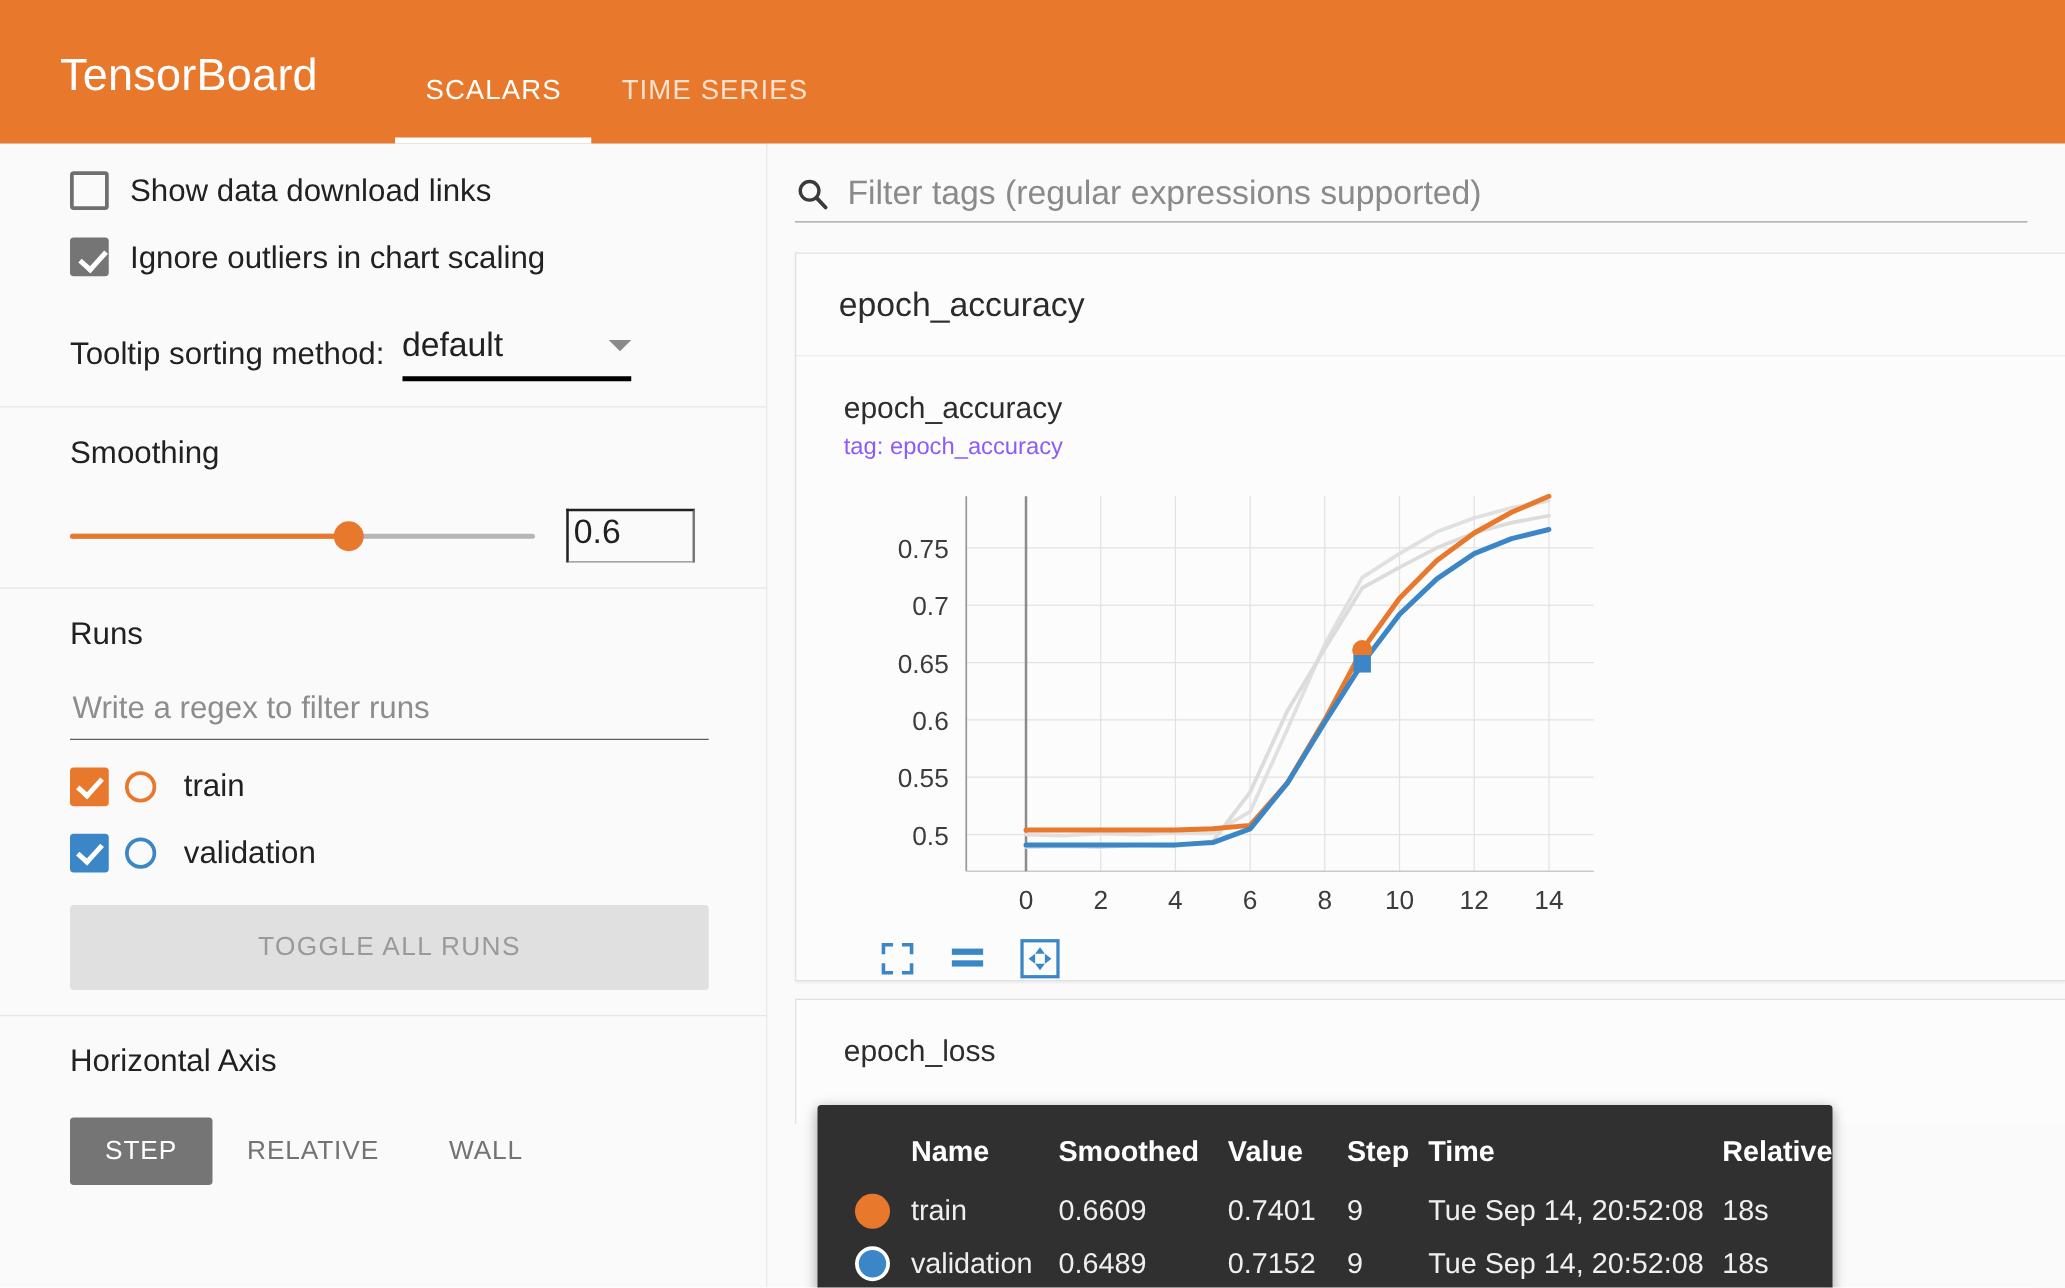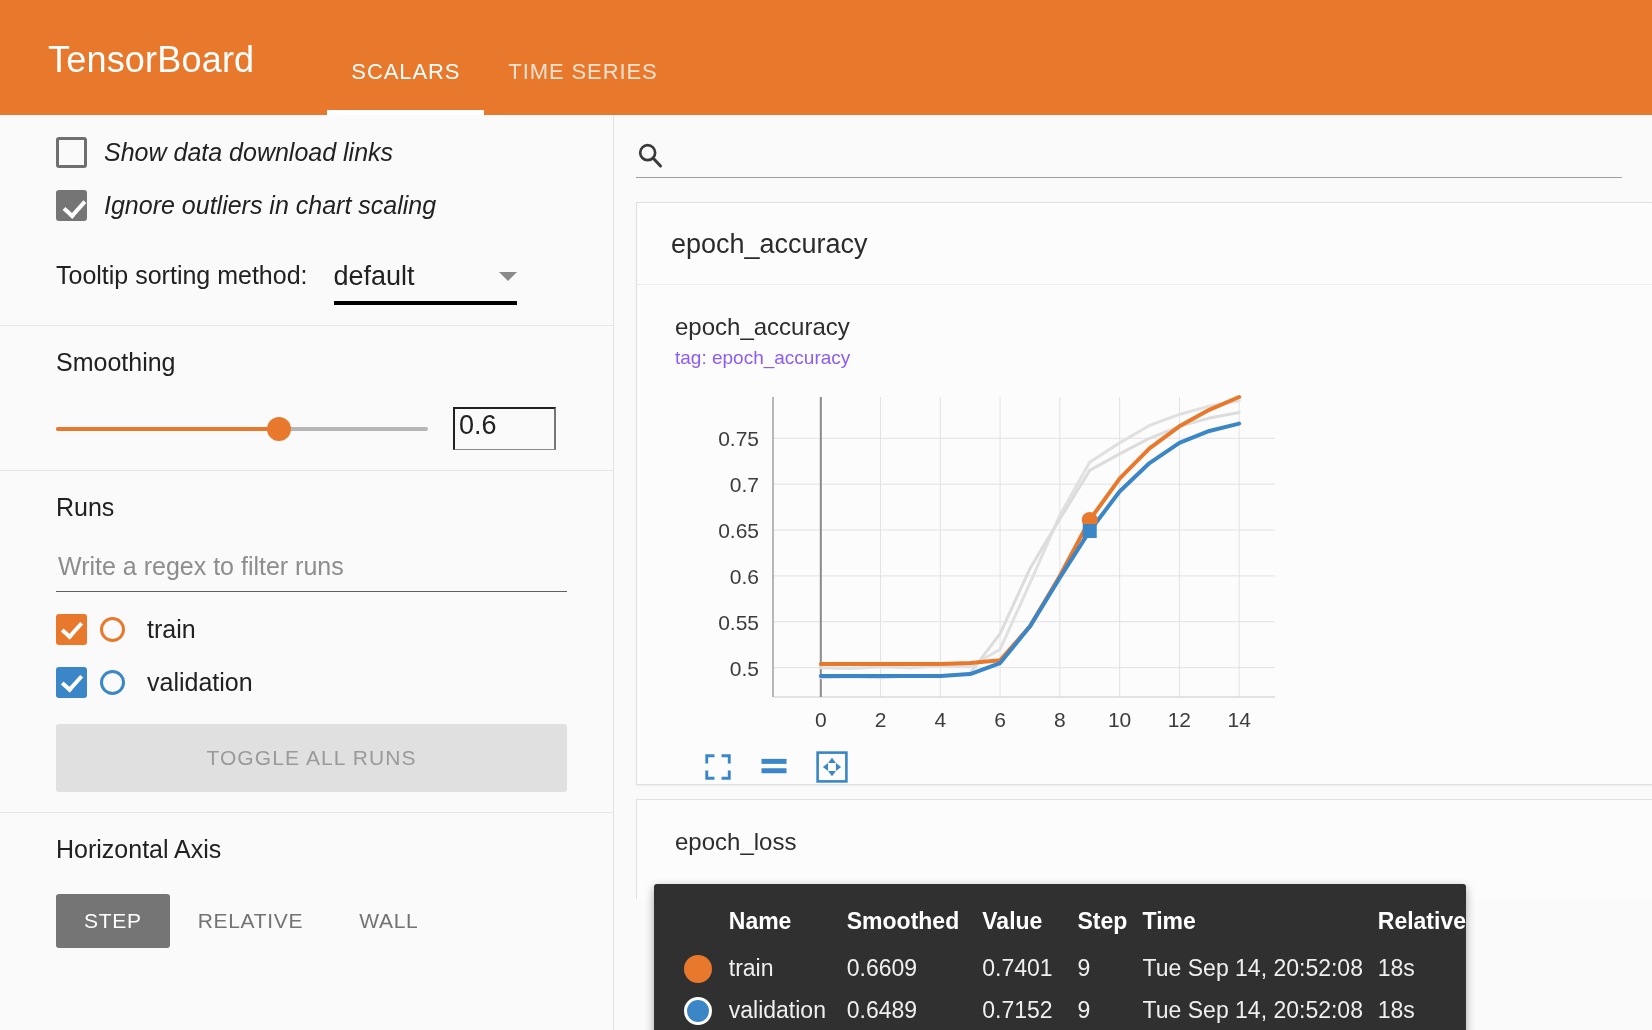--- a/index.html
+++ b/index.html
@@ -15,21 +15,20 @@
   .app { width: 1652px; height: 1030px; position: relative; display: flex; flex-direction: column; }
 
   
   .header {
     height: 115px;
     background: #e8792c;
     display: flex;
     align-items: flex-end;
     flex: 0 0 auto;
     position: relative;
-    gap: 11px;
   }
   .brand {
     color: #fff;
     font-size: 36px;
     letter-spacing: .2px;
     padding: 0 0 34px 48px;
     white-space: nowrap;
   }
   .tabs { display: flex; align-items: flex-end; margin-left: 62px; height: 100%; }
   .tab {
@@ -65,21 +64,21 @@
     flex: 0 0 614px;
     background: #fafafa;
     border-right: 1px solid #e3e3e3;
     overflow: hidden;
     position: relative;
   }
   .sb-section { padding: 22px 0 20px 0; border-bottom: 1px solid #e6e6e6; }
   .sb-section:last-child { border-bottom: none; }
   .sb-inner { padding-left: 56px; padding-right: 46px; }
 
-  .check-row { display: flex; align-items: center; margin-bottom: 22px; cursor: pointer; font-style: italic; }
+  .check-row { display: flex; align-items: flex-end; margin-bottom: 22px; cursor: pointer; }
   .check-row:last-child { margin-bottom: 6px; }
   .cbox {
     width: 31px; height: 31px;
     border: 3px solid #6f6f6f;
     border-radius: 3px;
     flex: 0 0 auto;
     position: relative;
     background: #fafafa;
   }
   .cbox.checked { background: #757575; border-color: #757575; }
@@ -87,21 +86,21 @@
     content: "";
     position: absolute;
     left: 9px; top: 3px;
     width: 9px; height: 17px;
     border: solid #fff;
     border-width: 0 4px 4px 0;
     transform: rotate(42deg);
   }
   .check-label { font-size: 25px; color: #212121; margin-left: 17px; white-space: nowrap; }
 
-  .tooltip-sort-row { display: flex; align-items: flex-start; margin-top: 40px; gap: 12px; }
+  .tooltip-sort-row { display: flex; align-items: center; margin-top: 40px; }
   .tts-label { font-size: 25px; color: #212121; white-space: nowrap; }
   .tts-select {
     margin-left: 14px;
     min-width: 183px;
     border-bottom: 4px solid #000000;
     padding-bottom: 9px;
     display: flex; align-items: center; justify-content: space-between;
     cursor: pointer;
   }
   .tts-value { font-size: 27px; color: #212121; }
@@ -394,20 +393,21 @@
 
     <div class="main">
 
       <div class="filter-bar">
         <span class="search-icon">
           <svg width="28" height="28" viewBox="0 0 24 24">
             <circle cx="10" cy="10" r="6.4" fill="none" stroke="#3a3a3a" stroke-width="2.3"></circle>
             <line x1="14.8" y1="14.8" x2="21" y2="21.4" stroke="#3a3a3a" stroke-width="2.6" stroke-linecap="round"></line>
           </svg>
         </span>
+        <input class="filter-input" type="text" placeholder="Filter tags (regular expressions supported)" style="">
       </div>
       <div class="filter-underline"></div>
 
       <div class="card">
         <div class="card-header">epoch_accuracy</div>
         <div class="card-body">
           <div class="chart-title">epoch_accuracy</div>
           <div class="chart-tag">tag: epoch_accuracy</div>
 
           <div class="plot-wrap">

